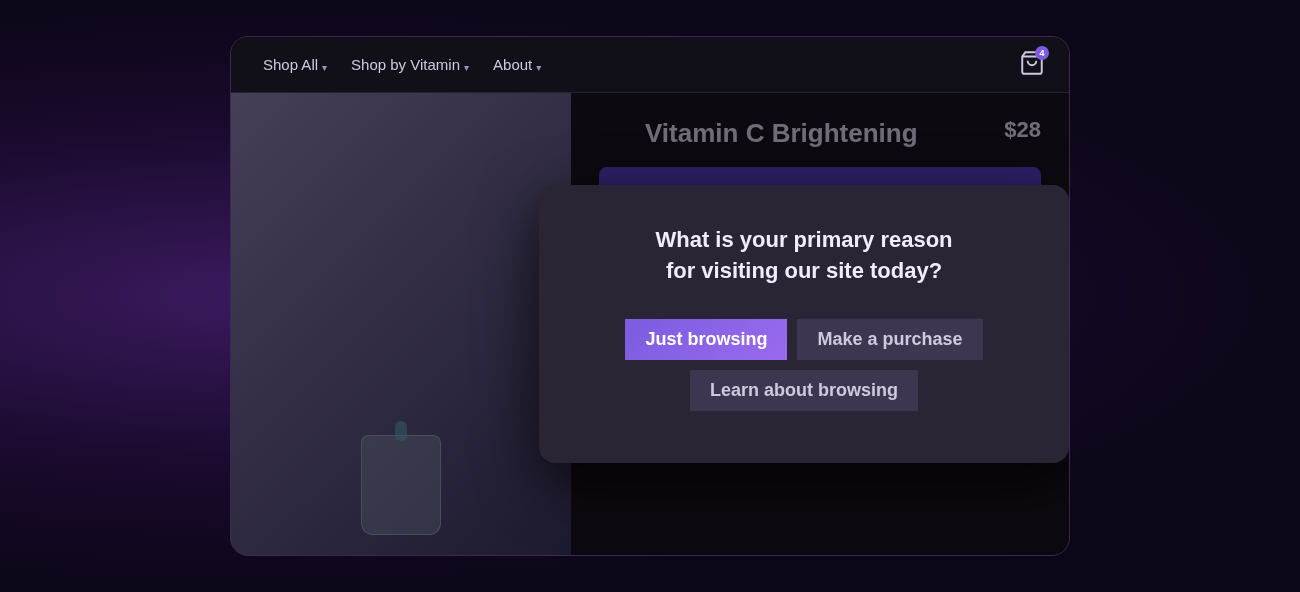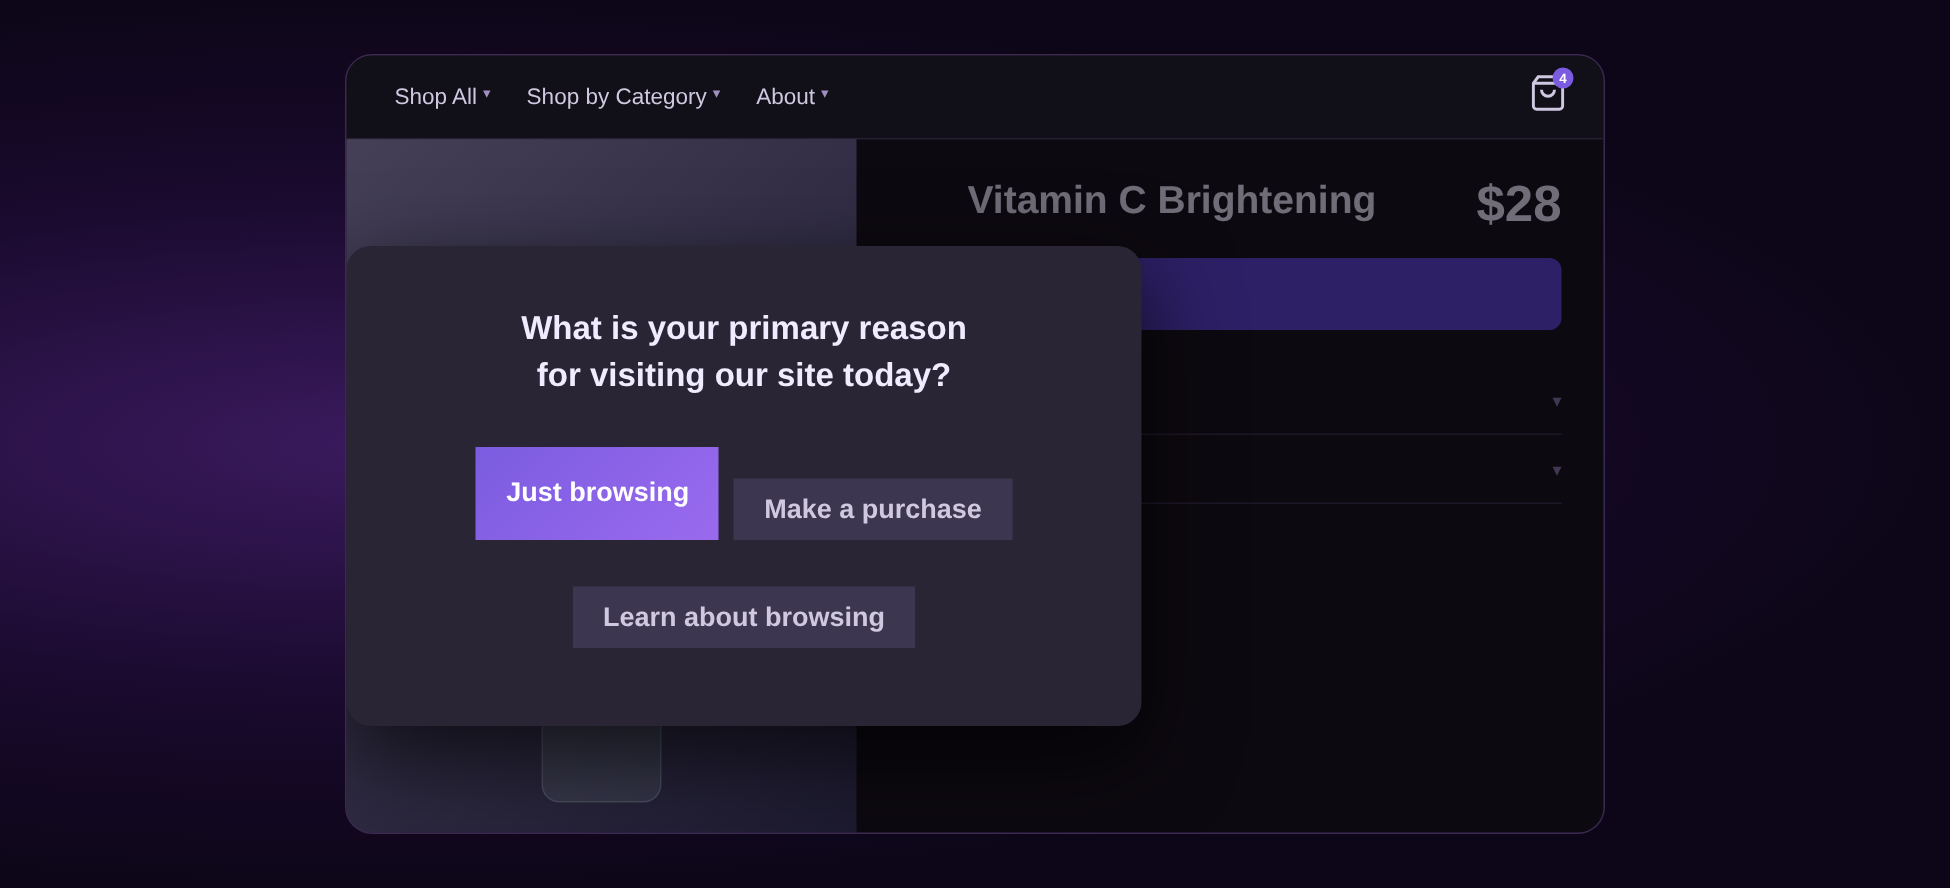--- a/index.html
+++ b/index.html
@@ -39,21 +39,21 @@
     .nav-links {
       display: flex;
       gap: 8px;
       align-items: center;
     }
 
     .nav-link {
       color: #d0c8e0;
       font-size: 15px;
       display: flex;
-      align-items: flex-start;
+      align-items: flex-end;
       gap: 4px;
       padding: 4px 8px;
       cursor: pointer;
     }
 
     .nav-link .chevron {
       font-size: 10px;
       color: #a090c0;
     }
 
@@ -133,21 +133,21 @@
     }
 
     .product-title {
       font-size: 26px;
       font-weight: 600;
       color: #e0d8f0;
       line-height: 1.3;
     }
 
     .product-price {
-      font-size: 34px;
+      font-size: 22px;
       font-weight: 600;
       color: #e0d8f0;
     }
 
     .add-to-cart-placeholder {
       width: 100%;
       height: 48px;
       background: #5a40cc;
       border-radius: 8px;
       margin-bottom: 24px;
@@ -168,22 +168,23 @@
       color: #8070a0;
     }
 
     
     .overlay {
       position: absolute;
       inset: 0;
       background: rgba(0,0,0,0.5);
       display: flex;
       align-items: center;
-      justify-content: flex-start;
+      justify-content: flex-end;
       z-index: 10;
+      padding-left: 36px;
     }
 
     .modal {
       background: #2a2535;
       border-radius: 16px;
       padding: 40px 44px;
       width: 530px;
       box-shadow: 0 20px 60px rgba(0,0,0,0.7);
       text-align: center;
     }
@@ -215,36 +216,35 @@
     }
 
     .option-btn.selected {
       background: linear-gradient(135deg, #7b5ce0, #9a6aee);
       color: white;
     }
 
     .option-btn.default {
       background: #3d3650;
       color: #d0c8e0;
-      margin-top: 21px;
     }
   </style>
 </head>
 <body>
 
 <div class="browser-frame">
 
   <nav class="navbar">
     <div class="nav-links">
       <div class="nav-link">
         <span>Shop All</span>
         <span class="chevron">▾</span>
       </div>
       <div class="nav-link">
-        <span>Shop by Category</span>
+        <span>Shop by Vitamin</span>
         <span class="chevron">▾</span>
       </div>
       <div class="nav-link">
         <span>About</span>
         <span class="chevron">▾</span>
       </div>
     </div>
     <div class="cart-btn">
       <svg width="26" height="26" viewBox="0 0 24 24" fill="none" stroke="#d0c8e0" stroke-width="1.8">
         <path d="M6 2L3 6v14a2 2 0 002 2h14a2 2 0 002-2V6l-3-4z"></path>

